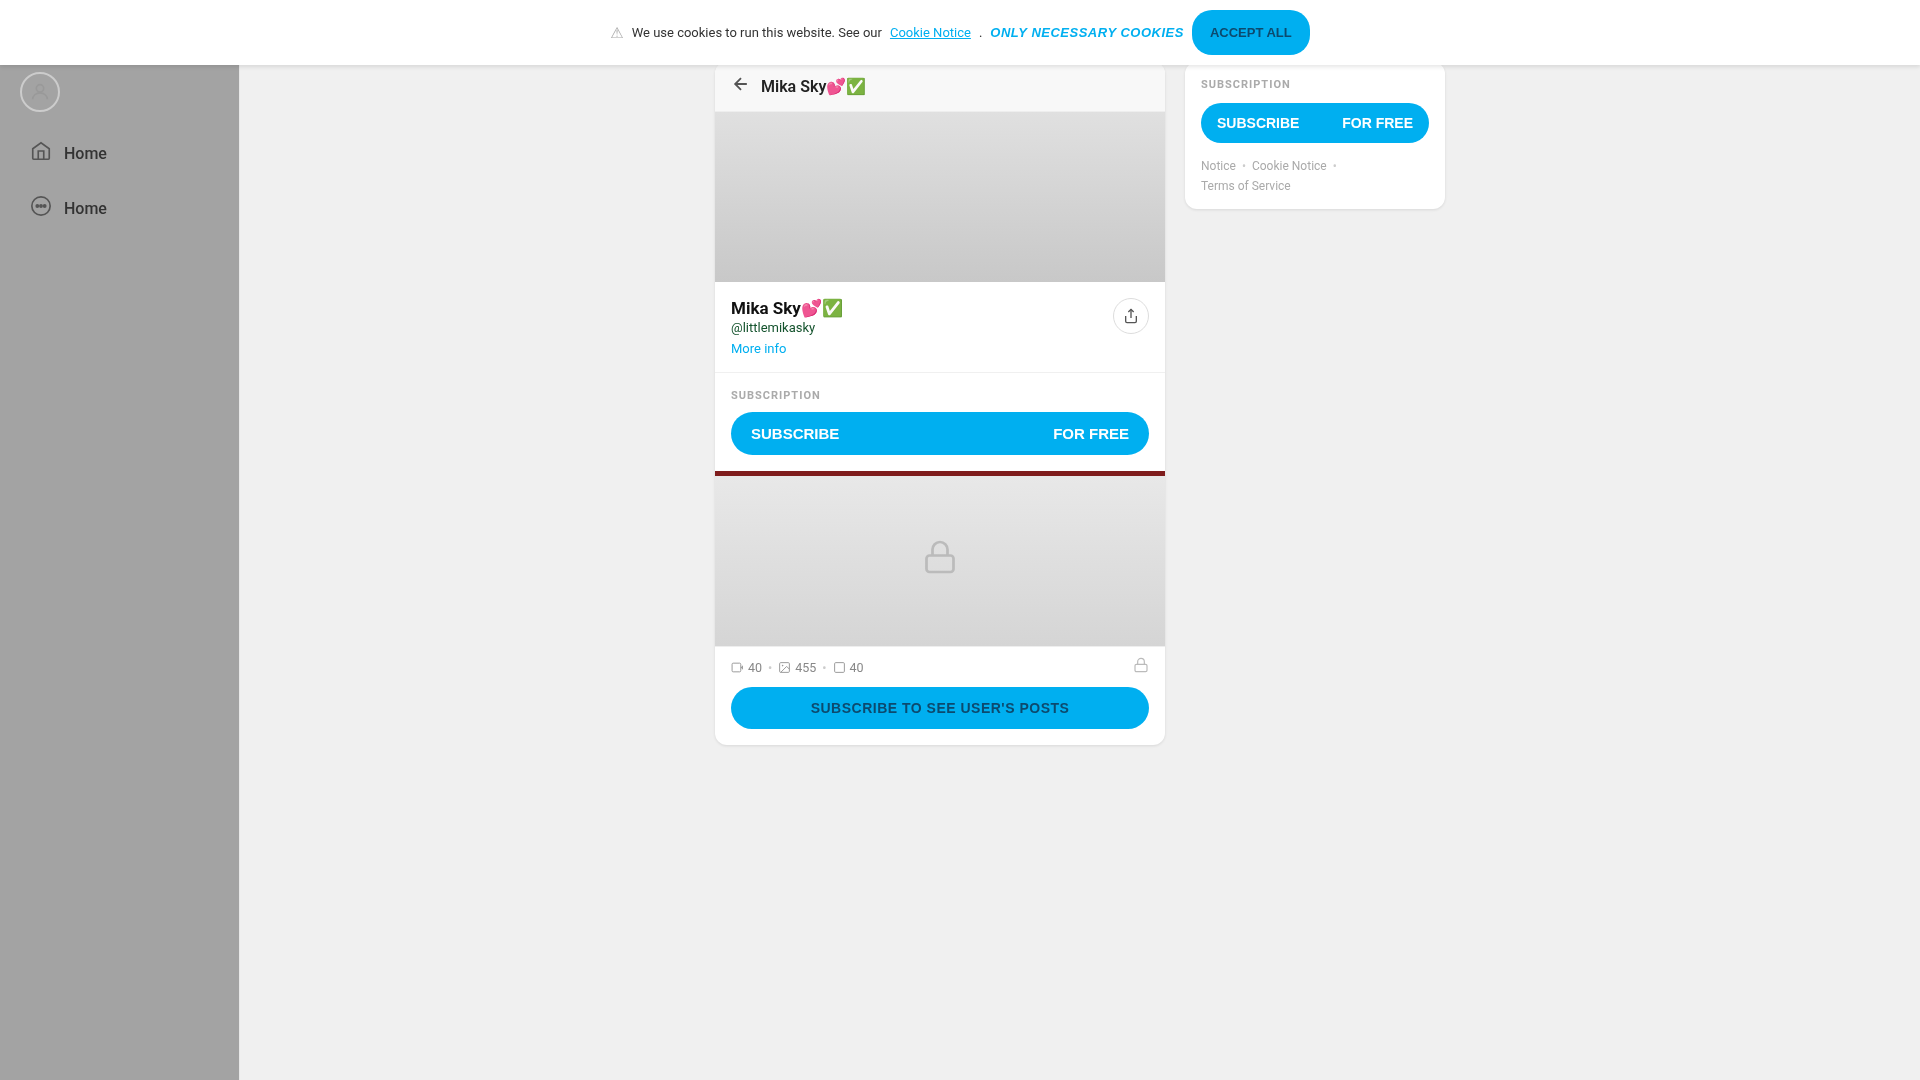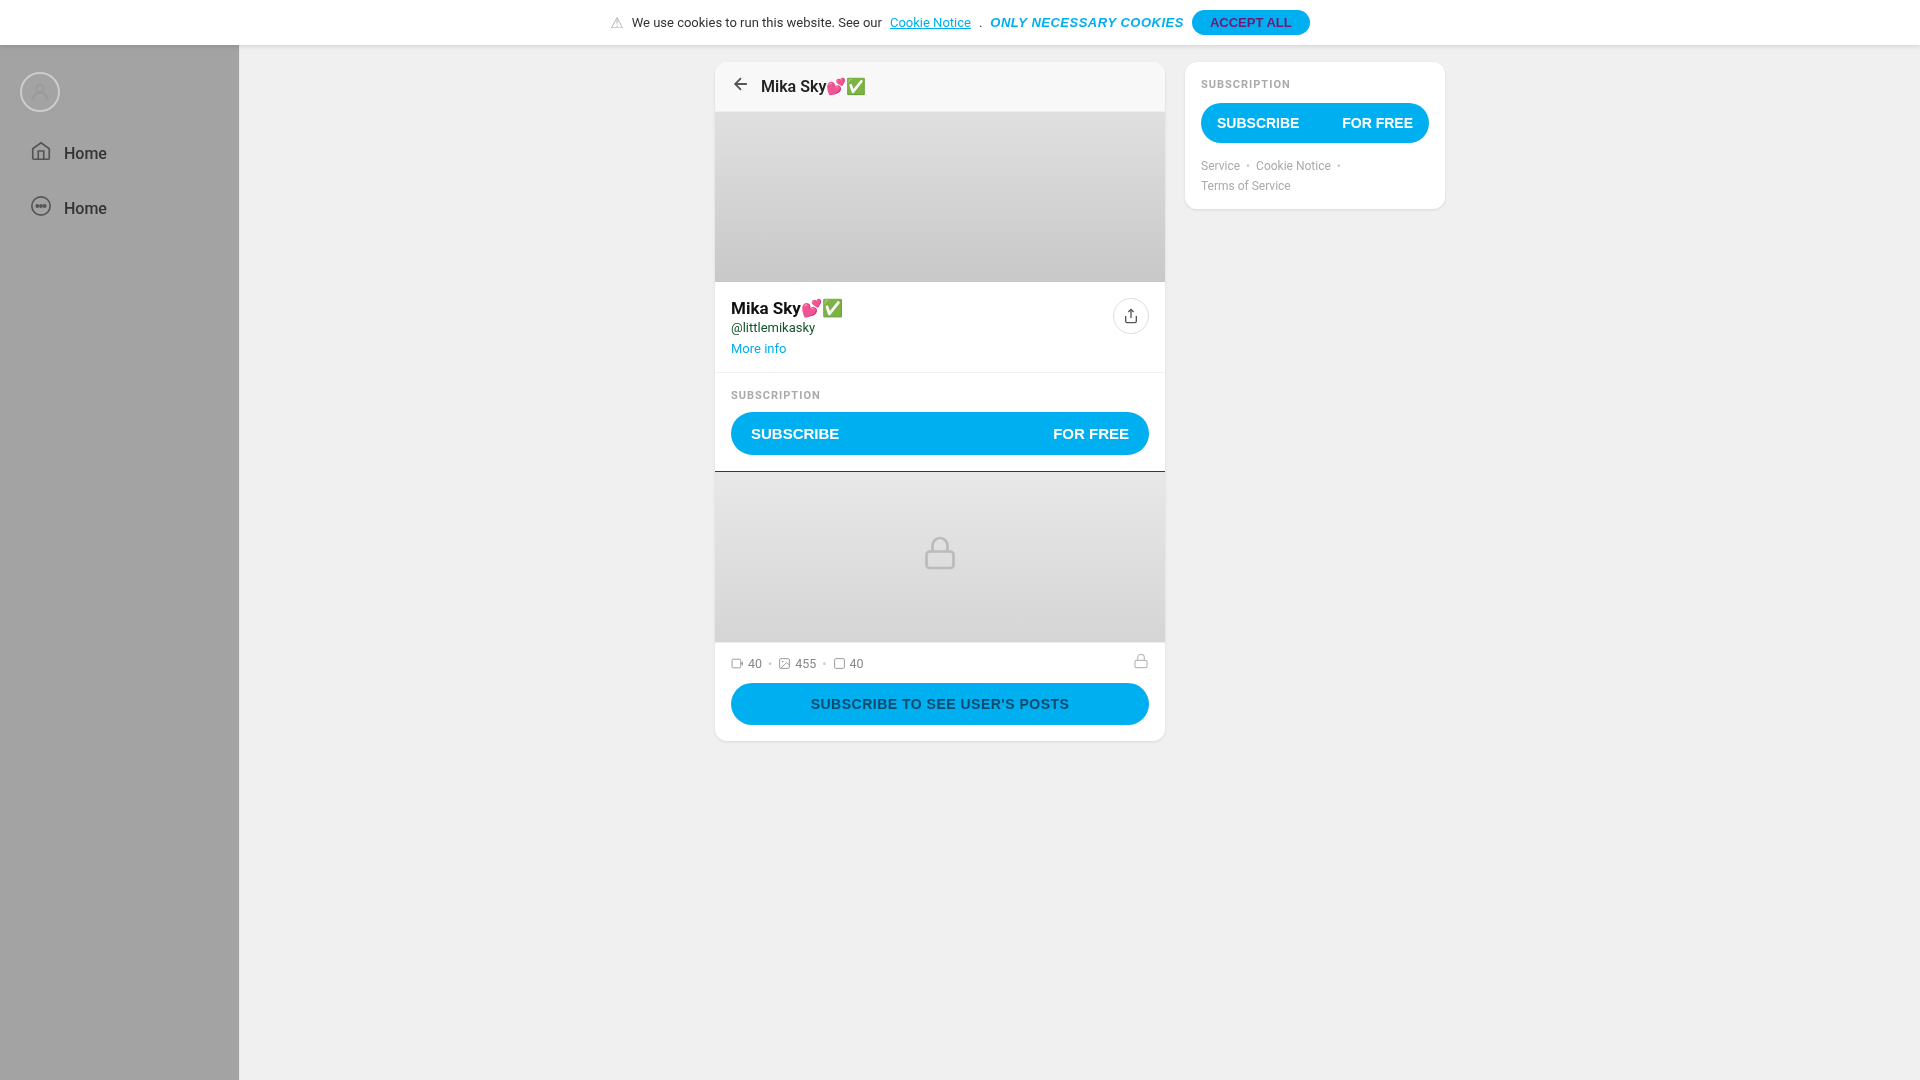--- a/index.html
+++ b/index.html
@@ -12,22 +12,22 @@
       display: flex; align-items: center; justify-content: center; gap: 8px;
       box-shadow: 0 2px 4px rgba(0,0,0,0.1); font-size: 13px; color: #333;
     }
     .cookie-banner .cookie-icon { color: #aaa; font-size: 15px; }
     .cookie-notice-link { color: #00aff0; text-decoration: underline; cursor: pointer; }
     .cookie-btn-only {
       background: none; border: none; color: #00aff0; font-size: 13px;
       font-weight: 600; cursor: pointer; letter-spacing: 0.5px; font-style: italic;
     }
     .cookie-btn-accept {
-      background: #00aff0; color: #701a75; border: none; border-radius: 20px;
-      padding: 5px 18px; font-size: 13px; font-weight: 600; cursor: pointer;
+      background: #00aff0; color: #0c4a6e; border: none; border-radius: 20px;
+      padding: 15px 18px; font-size: 13px; font-weight: 600; cursor: pointer;
     }
 
     
     .page-wrapper {
       display: flex; padding-top: 42px; min-height: 1080px;
     }
 
     
     .sidebar {
       width: 240px; background: #a3a3a3; padding: 20px 0;
@@ -99,21 +99,21 @@
       text-transform: uppercase; margin-bottom: 10px;
     }
     .subscribe-btn {
       width: 100%; background: #00aff0; color: #fff; border: none;
       border-radius: 25px; padding: 13px 20px; font-size: 15px; font-weight: 600;
       cursor: pointer; display: flex; align-items: center; justify-content: space-between;
     }
 
     
     .locked-post {
-      border-top: 1px solid #7f1d1d;
+      border-top: 5px solid #7f1d1d;
     }
     .locked-content {
       width: 100%; height: 170px;
       background: linear-gradient(to bottom, #e8e8e8, #d5d5d5);
       display: flex; align-items: center; justify-content: center;
     }
     .lock-icon-wrapper {
       display: flex; flex-direction: column; align-items: center; color: #bbb;
     }
     .lock-icon {
@@ -289,21 +289,21 @@
     </div>
 
     <div class="right-sidebar">
       <div class="right-subscription-card">
         <div class="right-sub-label">SUBSCRIPTION</div>
         <button class="right-subscribe-btn">
           <span>SUBSCRIBE</span>
           <span>FOR FREE</span>
         </button>
         <div class="right-footer-links">
-          <a class="right-footer-link">Service</a>
+          <a class="right-footer-link">Notice</a>
           <span class="footer-dot">•</span>
           <a class="right-footer-link">Cookie Notice</a>
           <span class="footer-dot">•</span>
           <a class="right-footer-link">Terms of Service</a>
         </div>
       </div>
     </div>
 
   </div>
 </div>

